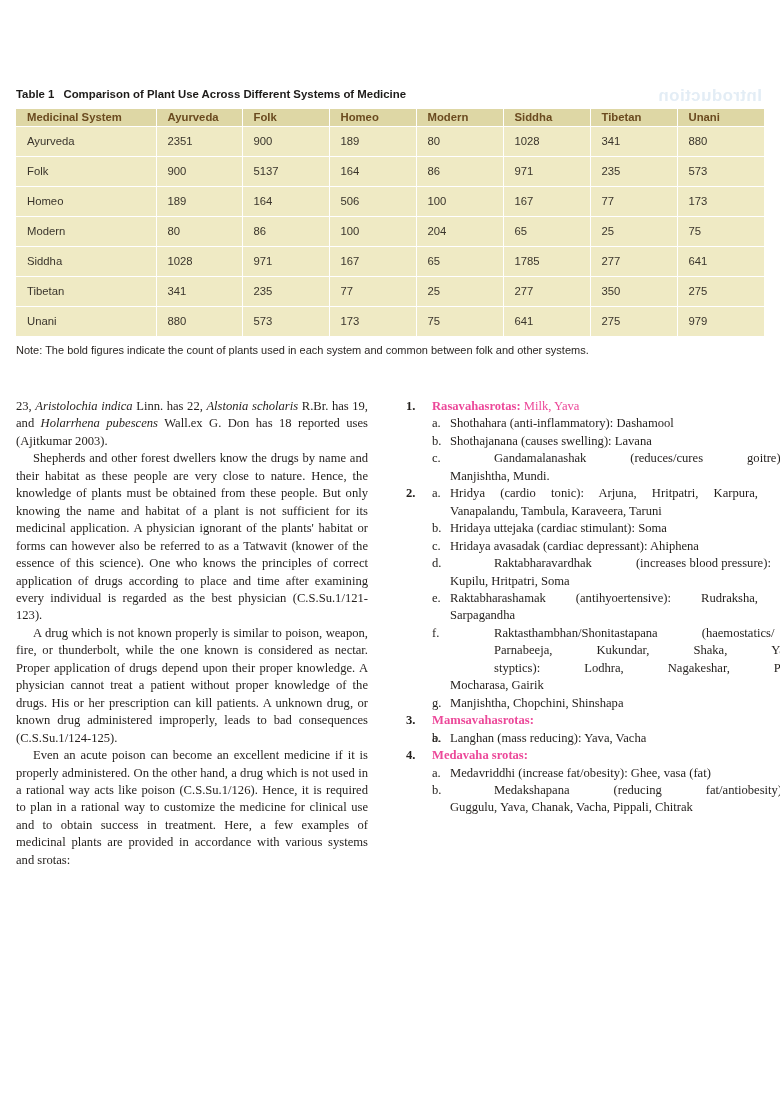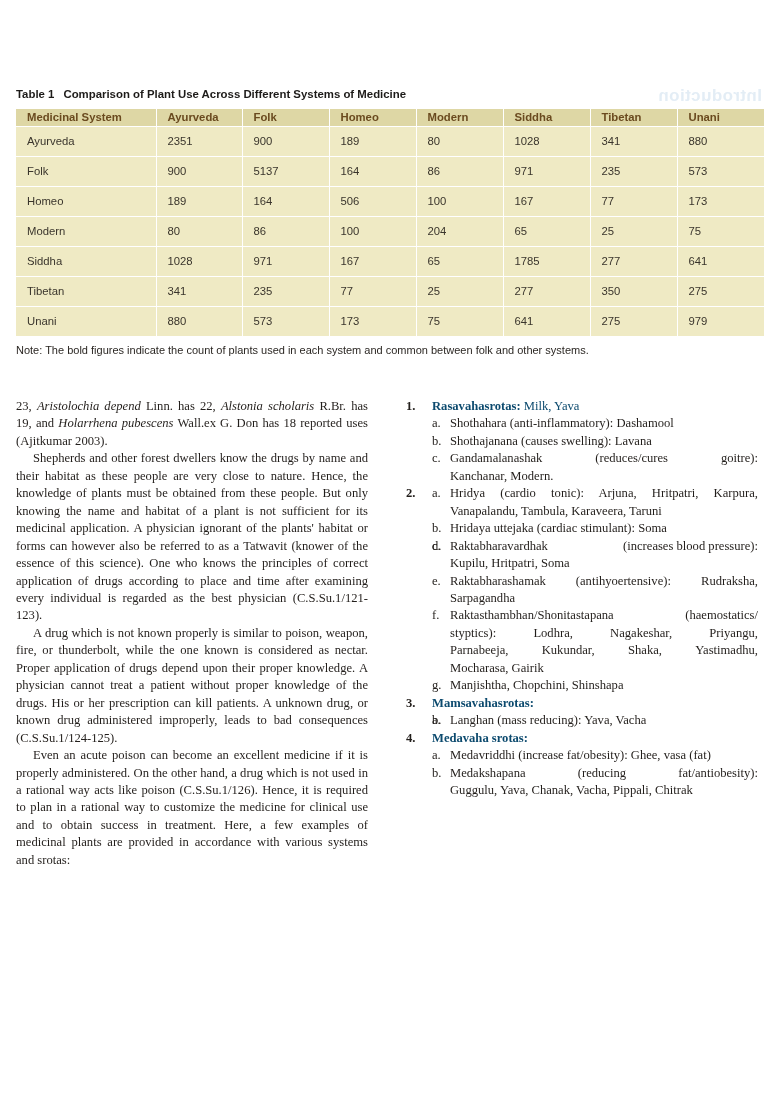--- a/index.html
+++ b/index.html
@@ -158,21 +158,21 @@
     width: 17px;
     text-align: left;
     font-size: 12.6px;
     line-height: 17.45px;
     font-weight: bold;
     color: #221e1b;
   }
   .item-head {
     font-size: 12.6px;
     line-height: 17.45px;
-    color: #0c4a6e;
+    color: #ec4899;
     text-align: left;
   }
   .item-head .term { font-weight: bold; }
 
   ol.sub-list {
     list-style: none;
     margin: 0;
     padding: 0;
   }
   ol.sub-list > li {
@@ -193,21 +193,21 @@
   }
   ol.sub-list > li .gloss-row {
     display: block;
   }
   
   .spread {
     display: flex;
     justify-content: space-between;
     width: 100%;
   }
-  .spread > span { white-space: nowrap; }
+  .spread > span { white-space: nowrap; margin-left: 44px; }
 </style>
 </head>
 <body>
 
 <div class="page">
 
   <div class="bleed-watermark">Introduction</div>
 
   <div class="table-block">
 
@@ -311,21 +311,21 @@
           </tr>
         </tbody>
     </table>
 
     <div class="table-note">Note: The bold figures indicate the count of plants used in each system and common between folk and other systems.</div>
   </div>
 
   <div class="columns">
 
     <div class="col col-left">
-      <p><span>23, </span><i>Aristolochia depend</i><span> Linn. has 22, </span><i>Alstonia scholaris</i><span> R.Br. has 19, and </span><i>Holarrhena pubescens</i><span> Wall.ex G. Don has 18 reported uses (Ajitkumar 2003).</span></p>
+      <p><span>23, </span><i>Aristolochia indica</i><span> Linn. has 22, </span><i>Alstonia scholaris</i><span> R.Br. has 19, and </span><i>Holarrhena pubescens</i><span> Wall.ex G. Don has 18 reported uses (Ajitkumar 2003).</span></p>
 
       <p class="indent">Shepherds and other forest dwellers know the drugs by name and their habitat as these people are very close to nature. Hence, the knowledge of plants must be obtained from these people. But only knowing the name and habitat of a plant is not sufficient for its medicinal application. A physician ignorant of the plants' habitat or forms can however also be referred to as a Tatwavit (knower of the essence of this science). One who knows the principles of correct application of drugs according to place and time after examining every individual is regarded as the best physician (C.S.Su.1/121-123).</p>
       <p class="indent">A drug which is not known properly is similar to poison, weapon, fire, or thunderbolt, while the one known is considered as nectar. Proper application of drugs depend upon their proper knowledge. A physician cannot treat a patient without proper knowledge of the drugs. His or her prescription can kill patients. A unknown drug, or known drug administered improperly, leads to bad consequences (C.S.Su.1/124-125).</p>
       <p class="indent">Even an acute poison can become an excellent medicine if it is properly administered. On the other hand, a drug which is not used in a rational way acts like poison (C.S.Su.1/126). Hence, it is required to plan in a rational way to customize the medicine for clinical use and to obtain success in treatment. Here, a few examples of medicinal plants are provided in accordance with various systems and srotas:</p>
     </div>
 
     <div class="col col-right">
       <ol class="srotas-list" id="srotas-list">
           <li>
             <span class="num">1.</span>
@@ -333,56 +333,56 @@
             <ol class="sub-list">
               <li><span class="sub-num">a.</span><span>Shothahara (anti-inflammatory): Dashamool</span></li>
               <li><span class="sub-num">b.</span><span>Shothajanana (causes swelling): Lavana</span></li>
               <li>
                 <span class="sub-num">c.</span>
                 <span class="spread">
                   <span>Gandamalanashak</span>
                   <span>(reduces/cures</span>
                   <span>goitre):</span>
                 </span>
-                <span class="gloss-row">Kanchanar, Modern.</span>
+                <span class="gloss-row">Manjishtha, Mundi.</span>
               </li>
             </ol>
           </li>
           <li>
             <span class="num">2.</span>
             <ol class="sub-list">
               <li><span class="sub-num">a.</span><span>Hridya (cardio tonic): Arjuna, Hritpatri, Karpura, Vanapalandu, Tambula, Karaveera, Taruni</span></li>
               <li><span class="sub-num">b.</span><span>Hridaya uttejaka (cardiac stimulant): Soma</span></li>
-              <li><span class="sub-num">c.</span></li>
+              <li><span class="sub-num">c.</span><span>Hridaya avasadak (cardiac depressant): Ahiphena</span></li>
               <li>
                 <span class="sub-num">d.</span>
                 <span class="spread">
                   <span>Raktabharavardhak</span>
                   <span>(increases blood pressure):</span>
                 </span>
                 <span class="gloss-row">Kupilu, Hritpatri, Soma</span>
               </li>
               <li><span class="sub-num">e.</span><span>Raktabharashamak (antihyoertensive): Rudraksha, Sarpagandha</span></li>
               <li>
                 <span class="sub-num">f.</span>
                 <span class="spread">
                   <span>Raktasthambhan/Shonitastapana</span>
                   <span>(haemostatics/</span>
                 </span>
                 <span class="spread">
+                  <span>Parnabeeja,</span>
+                  <span>Kukundar,</span>
+                  <span>Shaka,</span>
+                  <span>Yastimadhu,</span>
+                </span>
+                <span class="spread">
                   <span>styptics):</span>
                   <span>Lodhra,</span>
                   <span>Nagakeshar,</span>
                   <span>Priyangu,</span>
-                </span>
-                <span class="spread">
-                  <span>Parnabeeja,</span>
-                  <span>Kukundar,</span>
-                  <span>Shaka,</span>
-                  <span>Yastimadhu,</span>
                 </span>
                 <span class="gloss-row">Mocharasa, Gairik</span>
               </li>
               <li>
                 <span class="sub-num">g.</span>
                 <span class="gloss-row">Manjishtha, Chopchini, Shinshapa</span>
               </li>
             </ol>
           </li>
           <li>

